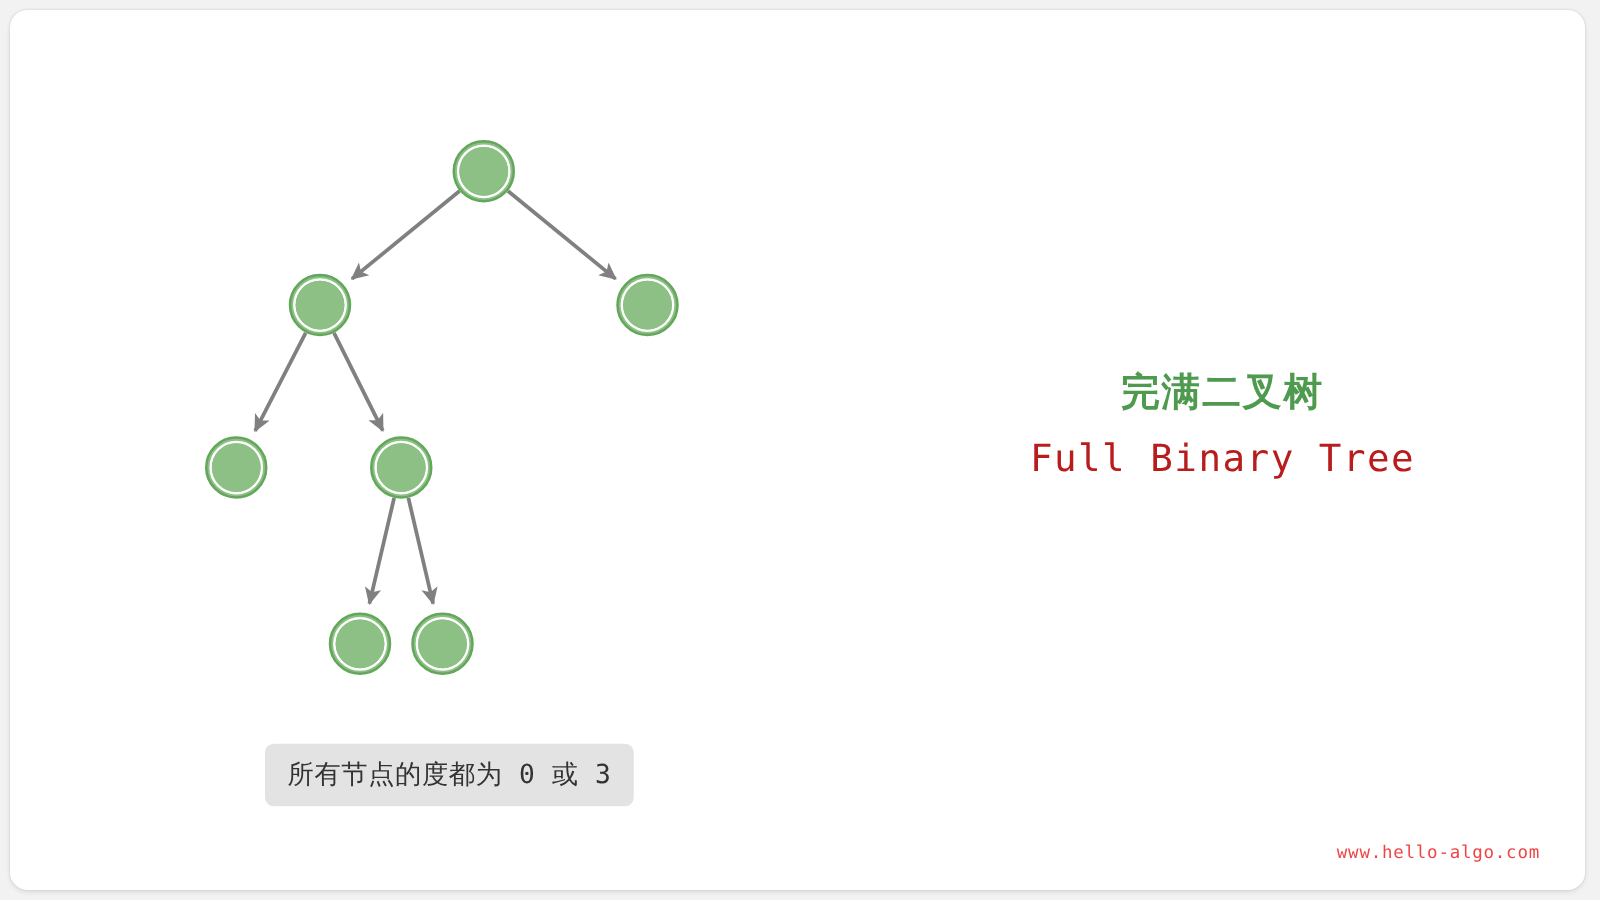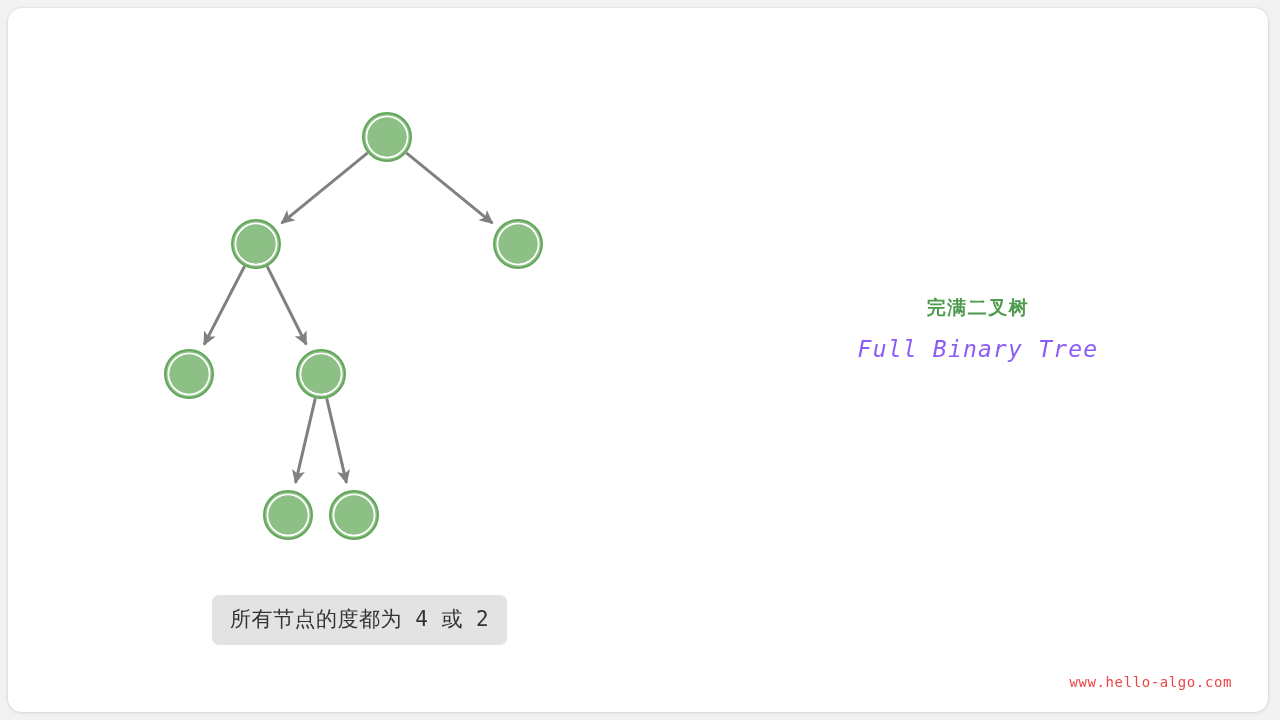--- a/index.html
+++ b/index.html
@@ -37,33 +37,32 @@
   }
   .label-block {
     position: absolute;
     left: 760px;
     top: 288px;
     width: 420px;
     text-align: center;
   }
   .title-cn {
     font-family: "DejaVu Sans", sans-serif;
-    font-size: 19px;
+    font-size: 31px;
     font-weight: bold;
     color: #4e9a4e;
     letter-spacing: 1.5px;
     line-height: 1.2;
   }
   .title-en {
     margin-top: 17px;
     font-family: "DejaVu Sans Mono", "Liberation Mono", monospace;
-    font-size: 23px;
-    color: #8b5cf6;
+    font-size: 30px;
+    color: #b91c1c;
     letter-spacing: 1.2px;
-    font-style: italic;
   }
   .caption {
     position: absolute;
     left: 204px;
     top: 587px;
     background: #e3e3e3;
     border-radius: 7px;
     padding: 10px 18px 12px 18px;
     font-family: "DejaVu Sans Mono", "Liberation Mono", monospace;
     font-size: 21px;
@@ -138,18 +137,18 @@
             <circle cx="346" cy="507" r="19.5" fill="#8cc084"></circle>
           </g>
         </g>
     </svg>
 
     <div class="label-block">
       <div class="title-cn">完满二叉树</div>
       <div class="title-en">Full Binary Tree</div>
     </div>
 
-    <div class="caption">所有节点的度都为 4 或 2</div>
+    <div class="caption">所有节点的度都为 0 或 3</div>
 
     <div class="watermark">www.hello-algo.com</div>
 
   </div>
 </div>
 
 </body></html>

